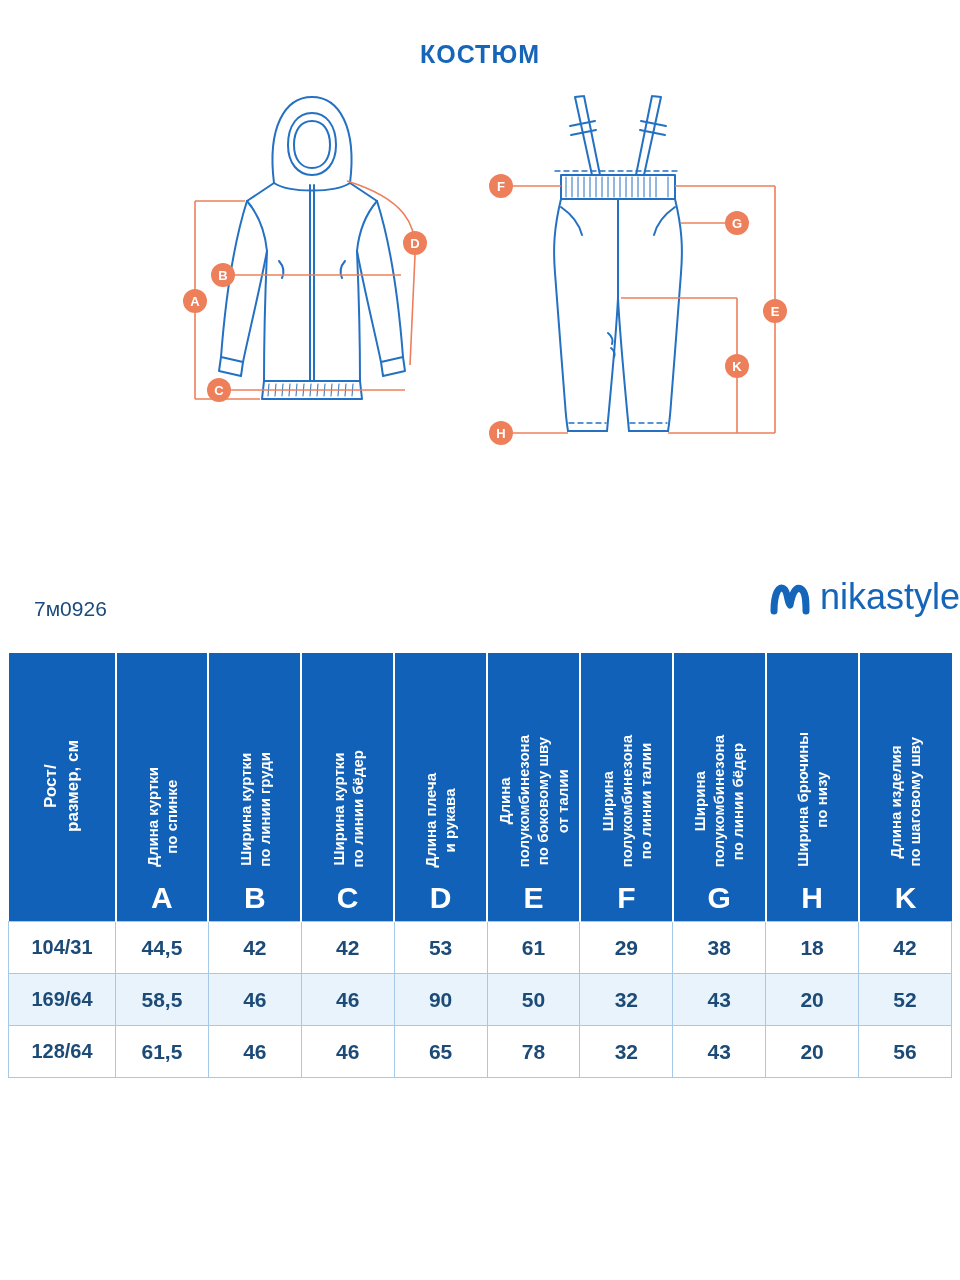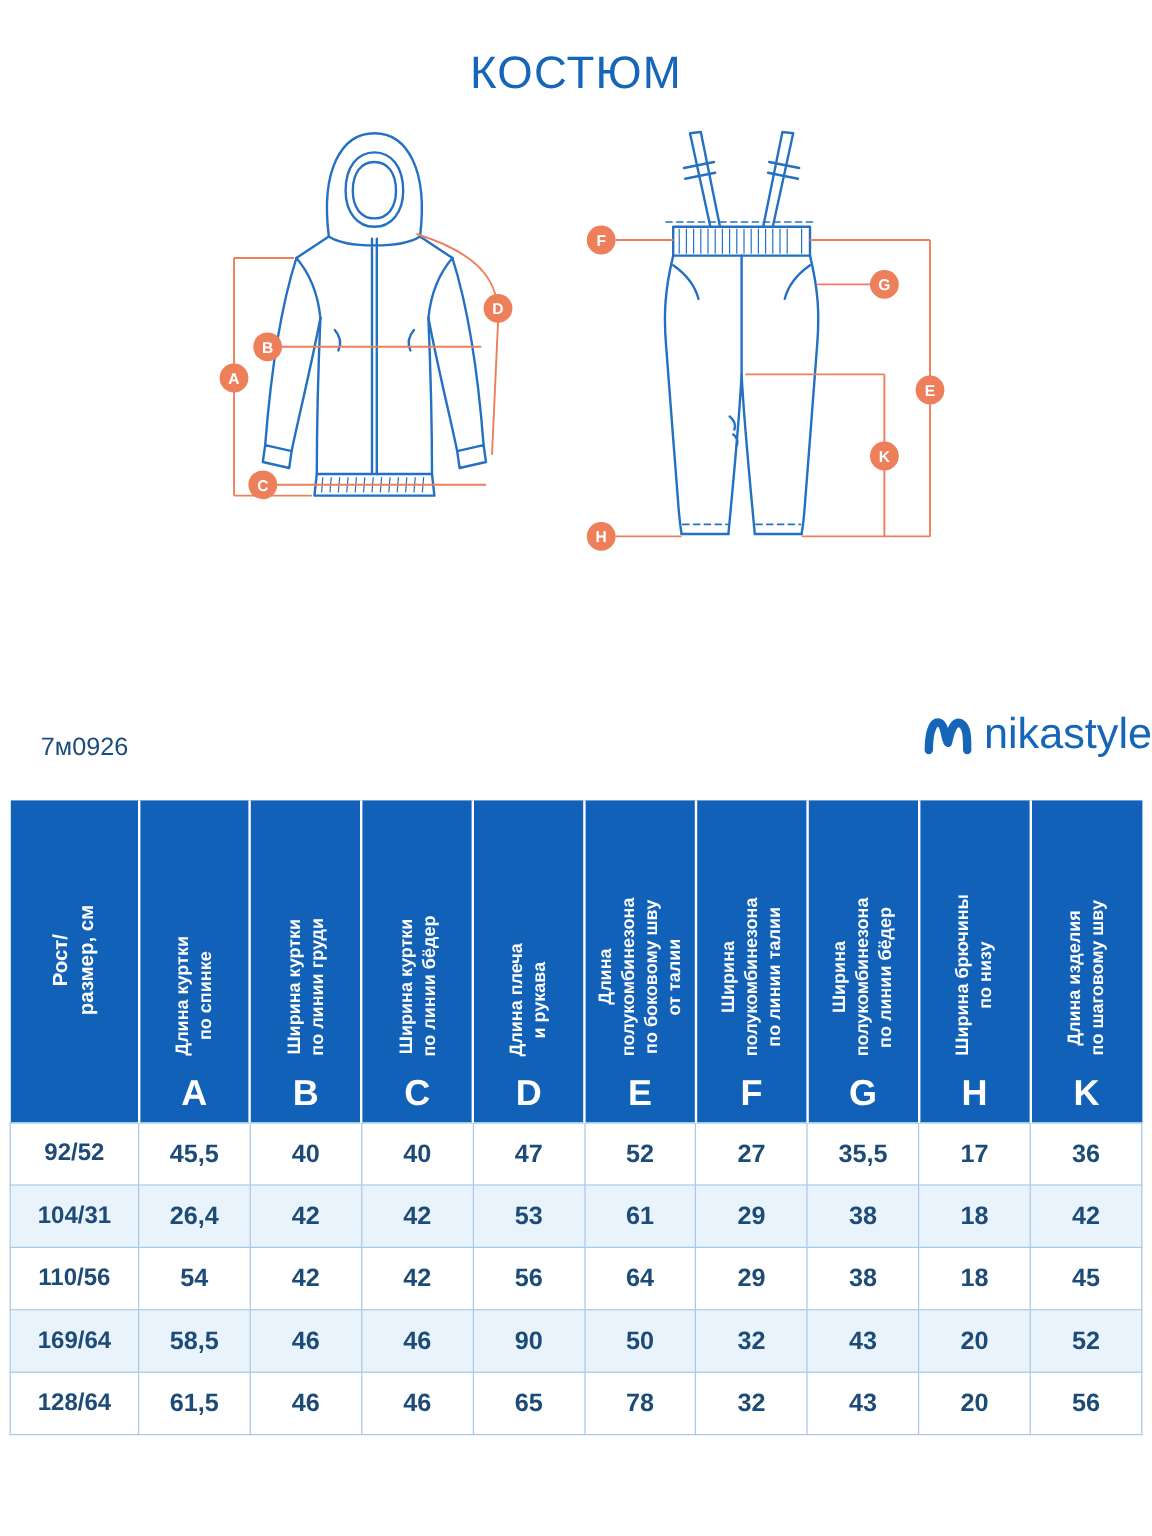--- a/index.html
+++ b/index.html
@@ -2,21 +2,21 @@
 <html><head>
 <meta charset="utf-8">
 <style>
   html,body{margin:0;padding:0;background:#ffffff;}
   .page{
     width:960px;height:1280px;position:relative;overflow:hidden;background:#fff;
     font-family:"Liberation Sans",sans-serif;
   }
   .title{
     margin:0;padding-top:40px;text-align:center;
-    font-size:38px;font-weight:normal;color:#1565b8;letter-spacing:1px;
+    font-size:25px;font-weight:bold;color:#1565b8;letter-spacing:1px;
   }
   .diagrams{
     display:flex;justify-content:center;align-items:flex-start;
     gap:26px;margin-top:14px;height:392px;
   }
   svg text.dim{
     font-family:"Liberation Sans",sans-serif;font-weight:bold;font-size:13px;fill:#ffffff;
   }
   .brand-row{
     position:relative;height:64px;margin-top:90px;
@@ -187,56 +187,32 @@
 полукомбинезона
 по линии бёдер</span><div class="letter">G</div></th>
           <th><span class="vert">Ширина брючины
 по низу</span><div class="letter">H</div></th>
           <th><span class="vert">Длина изделия
 по шаговому шву</span><div class="letter">K</div></th>
         </tr>
     </thead>
     <tbody id="table-body">
         <tr>
-          <td>92/52</td>
-          <td>45,5</td>
-          <td>40</td>
-          <td>40</td>
-          <td>47</td>
-          <td>52</td>
-          <td>27</td>
-          <td>35,5</td>
-          <td>17</td>
-          <td>36</td>
-        </tr>
-        <tr>
           <td>104/31</td>
-          <td>26,4</td>
+          <td>44,5</td>
           <td>42</td>
           <td>42</td>
           <td>53</td>
           <td>61</td>
           <td>29</td>
           <td>38</td>
           <td>18</td>
           <td>42</td>
         </tr>
         <tr>
-          <td>110/56</td>
-          <td>54</td>
-          <td>42</td>
-          <td>42</td>
-          <td>56</td>
-          <td>64</td>
-          <td>29</td>
-          <td>38</td>
-          <td>18</td>
-          <td>45</td>
-        </tr>
-        <tr>
           <td>169/64</td>
           <td>58,5</td>
           <td>46</td>
           <td>46</td>
           <td>90</td>
           <td>50</td>
           <td>32</td>
           <td>43</td>
           <td>20</td>
           <td>52</td>

